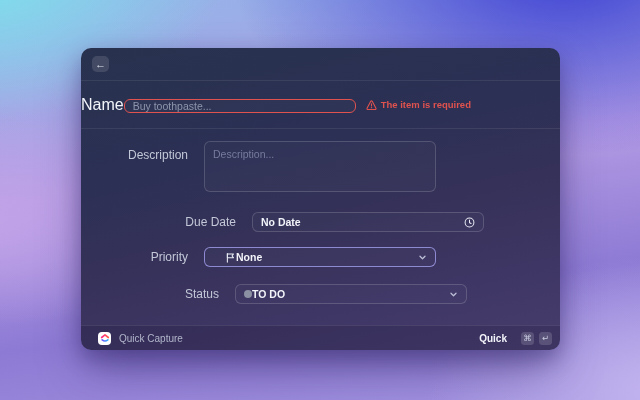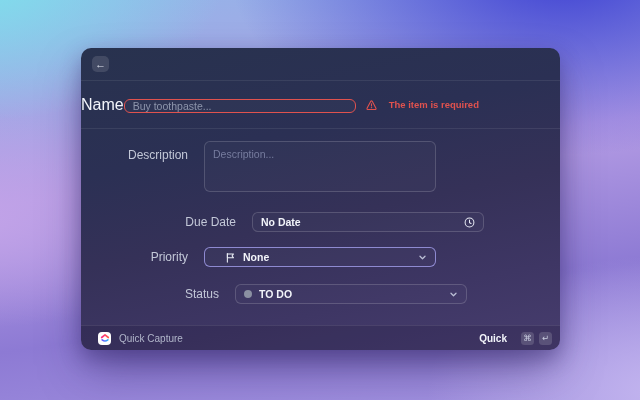--- a/index.html
+++ b/index.html
@@ -39,40 +39,40 @@
     border-bottom: 1px solid rgba(255,255,255,.08); }
   .text-input {
     width: 100%; height: 14px; border-radius: 6px; outline: none;
     background: rgba(255,255,255,.02);
     border: 1.5px solid rgba(255,255,255,.16);
     color: #f2f4fa; font-size: 10.5px; padding: 0 8px;
     font-family: "Liberation Sans", sans-serif;
   }
   .text-input.error-state { border-color: #e0524e; }
   .text-input::placeholder { color: #8d95ab; }
-  .error-msg { display: flex; align-items: center; gap: 12px; margin-left: 10px;
+  .error-msg { display: flex; align-items: center; gap: 4px; margin-left: 10px;
     color: #e0524e; font-size: 9.5px; font-weight: bold; }
 
   .main { flex: 1 1 auto; padding-top: 12px; }
   .desc-row { align-items: flex-start; }
   .desc-row .label { padding-top: 7px; }
   .textarea {
     width: 100%; height: 51px; border-radius: 6px; resize: none; outline: none;
     background: rgba(255,255,255,.02);
     border: 1px solid rgba(255,255,255,.16);
     color: #f2f4fa; font-size: 10.5px; padding: 6px 8px;
     font-family: "Liberation Sans", sans-serif;
   }
   .textarea::placeholder { color: #767c9e; }
 
   .select-field {
     height: 20px; border-radius: 6px; cursor: pointer;
     border: 1px solid rgba(255,255,255,.16);
     background: rgba(255,255,255,.02);
-    display: flex; align-items: center; padding: 0 8px; gap: 7px;
+    display: flex; align-items: center; padding: 0 8px; 
     font-size: 10.5px; font-weight: bold; color: #f2f4fa;
   }
   .select-field.focused { border-color: rgba(152,147,222,.9); padding-left: 20px; }
   .select-field .grow { flex: 1 1 auto; }
   .mt16 { margin-top: 16px; padding-left: 48px; } .mt15 { margin-top: 15px; } .mt17 { margin-top: 17px; margin-left: 31px; }
 
   .status-dot { width: 8px; height: 8px; border-radius: 50%; background: #8b90a2; }
 
   .footer { flex: 0 0 25px; height: 25px; border-top: 1px solid rgba(255,255,255,.09);
     background: rgba(12,8,38,.14);

